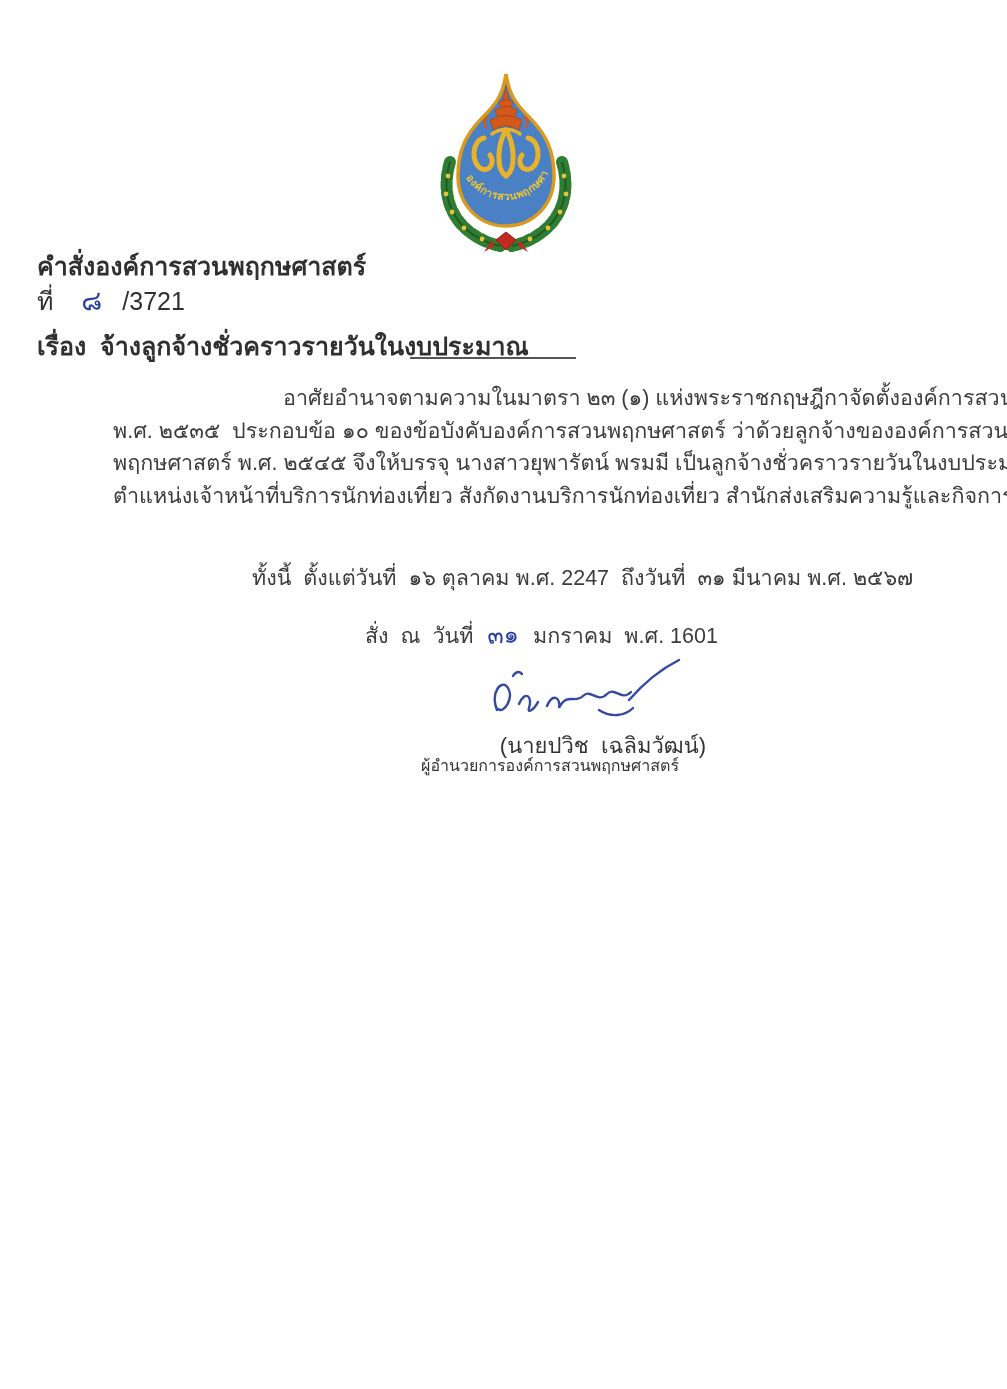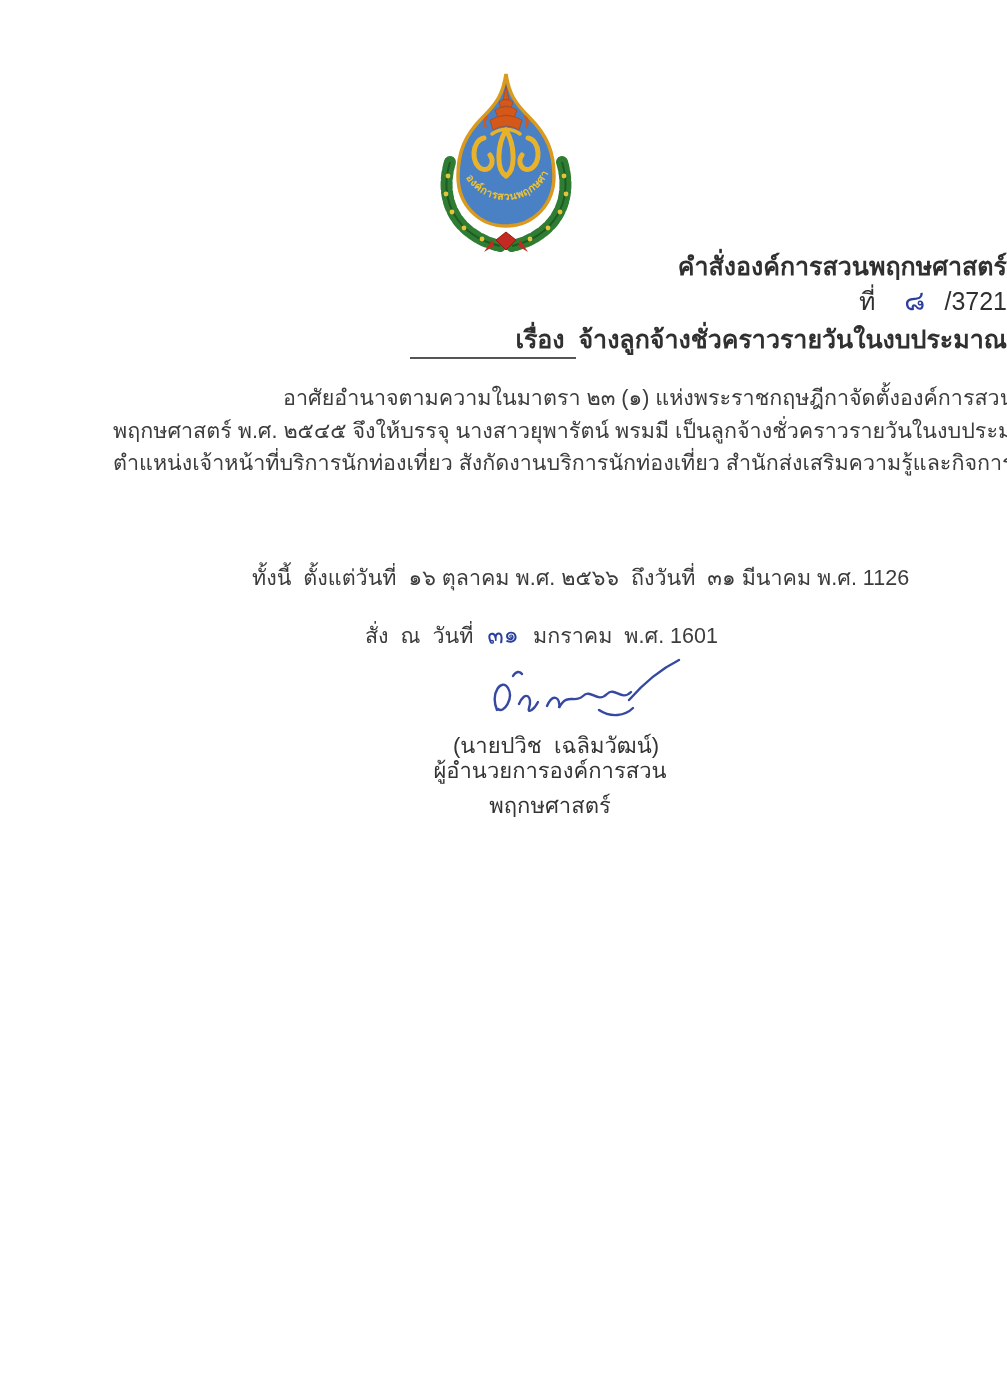--- a/index.html
+++ b/index.html
@@ -7,26 +7,26 @@
   .page {
     position:relative;
     width:1007px; height:1389px;
     margin:0 auto;
     background:#ffffff;
     font-family:"Liberation Sans", sans-serif;
     color:#3a3a3a;
     overflow:hidden;
   }
   .abs { position:absolute; }
-  .center { left:0; width:1007px; text-align:right; }
+  .center { left:0; width:1007px; text-align:left;padding-left:37px; }
   .keep-space { white-space:pre; }
 
   .doc-title   { top:246px; font-size:25px; font-weight:600; color:#303030; }
   .doc-number  { top:279px; font-size:25px; color:#303030; }
-  .doc-subject { top:319px; font-size:25px; font-weight:600; color:#303030; }
+  .doc-subject { top:326px; font-size:25px; font-weight:600; color:#303030; }
 
   .handwritten {
     color:#2b3f9e;
     display:inline-block;
     transform:rotate(-4deg);
     font-weight:500;
   }
   .hw-no  { font-size:27px; margin:0 20px 0 28px; }
   .hw-day { font-size:24px; margin:0 14px 0 14px; }
 
@@ -39,24 +39,24 @@
     top:382px; left:113px; width:800px;
     font-size:21.5px; line-height:32.6px; color:#3c3c3c;
   }
   .body-block .indent { text-indent:170px; }
 
   .effective-line { top:560px; left:252px; font-size:21.5px; color:#3c3c3c; }
   .order-line     { top:615px; left:365px; font-size:21.5px; color:#3c3c3c; }
 
   .sig-svg { top:656px; left:483px; width:210px; height:78px; }
 
-  .signer-name  { top:728px; left:406px; width:300px; text-align:center;
+  .signer-name  { top:728px; left:406px; width:300px; text-align:right;
                   font-size:22px; color:#343434; }
   .signer-title { top:753px; left:400px; width:300px; text-align:center;
-                  font-size:22px; color:#343434; }
+                  font-size:16px; color:#343434; }
 
   .logo-svg { top:70px; left:426px; width:160px; height:184px; }
 </style>
 </head>
 <body>
 
 <div class="page">
 
   <svg class="abs logo-svg" viewBox="0 0 160 184">
 
@@ -116,25 +116,26 @@
   <div class="abs center doc-number">
     <span>ที่</span><span class="handwritten hw-no">๘</span><span>/3721</span>
   </div>
 
   <div class="abs center doc-subject keep-space">เรื่อง  จ้างลูกจ้างชั่วคราวรายวันในงบประมาณ</div>
 
   <div class="abs divider"></div>
 
   <div class="abs body-block">
     <div class="indent keep-space">อาศัยอำนาจตามความในมาตรา ๒๓ (๑) แห่งพระราชกฤษฎีกาจัดตั้งองค์การสวนพฤกษศาสตร์</div>
+    <div class="keep-space">พ.ศ. ๒๕๓๕  ประกอบข้อ ๑๐ ของข้อบังคับองค์การสวนพฤกษศาสตร์ ว่าด้วยลูกจ้างขององค์การสวน</div>
     <div class="keep-space">พฤกษศาสตร์ พ.ศ. ๒๕๔๕ จึงให้บรรจุ นางสาวยุพารัตน์ พรมมี เป็นลูกจ้างชั่วคราวรายวันในงบประมาณ</div>
     <div class="keep-space">ตำแหน่งเจ้าหน้าที่บริการนักท่องเที่ยว สังกัดงานบริการนักท่องเที่ยว สำนักส่งเสริมความรู้และกิจการ</div>
   </div>
 
-  <div class="abs effective-line keep-space">ทั้งนี้  ตั้งแต่วันที่  ๑๖ ตุลาคม พ.ศ. ๒๕๖๖  ถึงวันที่  ๓๑ มีนาคม พ.ศ. 1126</div>
+  <div class="abs effective-line keep-space">ทั้งนี้  ตั้งแต่วันที่  ๑๖ ตุลาคม พ.ศ. 2247  ถึงวันที่  ๓๑ มีนาคม พ.ศ. ๒๕๖๗</div>
 
   <div class="abs order-line">
     <span class="keep-space">สั่ง  ณ  วันที่</span><span class="handwritten hw-day">๓๑</span><span class="keep-space">มกราคม  พ.ศ. 1601</span>
   </div>
 
   <svg class="abs sig-svg" viewBox="0 0 210 78">
     <g fill="none" stroke="#2b3f9e" stroke-width="2.4" stroke-linecap="round" opacity="0.95">
       <path d="M14,54 C7,36 19,22 25,32 C31,42 21,58 15,53"></path>
       <path d="M30,20 C33,15 37,15 39,18"></path>
       <path d="M36,48 C42,34 50,40 46,52 C44,58 51,54 55,46"></path>

